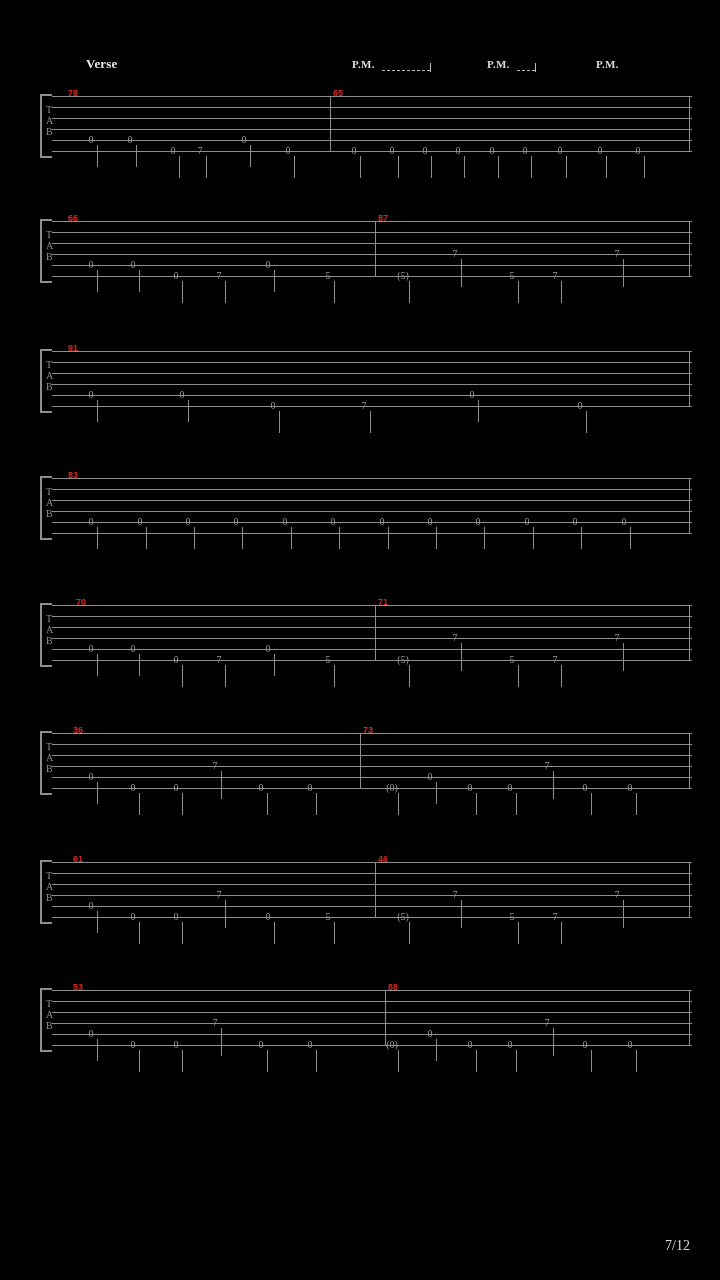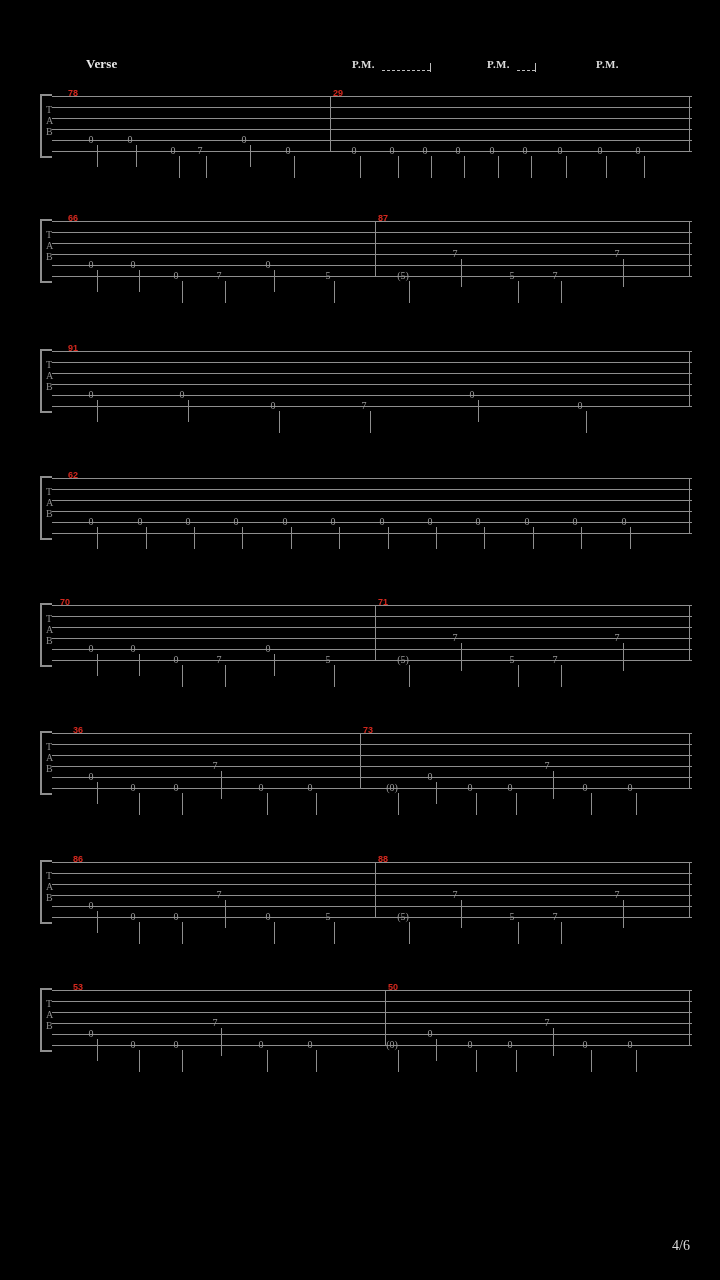--- a/index.html
+++ b/index.html
@@ -189,21 +189,21 @@
           <div class="note" style="left: 473px; top: 55px;">0</div>
           <div class="stem" style="left: 479px; top: 60px; height: 22px;"></div>
           <div class="note" style="left: 508px; top: 55px;">0</div>
           <div class="stem" style="left: 514px; top: 60px; height: 22px;"></div>
           <div class="note" style="left: 548px; top: 55px;">0</div>
           <div class="stem" style="left: 554px; top: 60px; height: 22px;"></div>
           <div class="note" style="left: 586px; top: 55px;">0</div>
           <div class="stem" style="left: 592px; top: 60px; height: 22px;"></div>
         </div>
         <div class="measure-num" style="left: 68px; top: -8px;">78</div>
-        <div class="measure-num" style="left: 333px; top: -8px;">29</div>
+        <div class="measure-num" style="left: 333px; top: -8px;">65</div>
       </div>
       <div class="system" style="top: 221px;">
         <div class="brace" style="top: -2px;"></div>
         <div class="tab-letters" style="top: 8px;">
           <div>T</div>
           <div>A</div>
           <div>B</div>
         </div>
         <div class="staff">
           <div class="line l0"></div>
@@ -303,21 +303,21 @@
           <div class="stem" style="left: 384px; top: 49px; height: 22px;"></div>
           <div class="note" style="left: 426px; top: 44px;">0</div>
           <div class="stem" style="left: 432px; top: 49px; height: 22px;"></div>
           <div class="note" style="left: 475px; top: 44px;">0</div>
           <div class="stem" style="left: 481px; top: 49px; height: 22px;"></div>
           <div class="note" style="left: 523px; top: 44px;">0</div>
           <div class="stem" style="left: 529px; top: 49px; height: 22px;"></div>
           <div class="note" style="left: 572px; top: 44px;">0</div>
           <div class="stem" style="left: 578px; top: 49px; height: 22px;"></div>
         </div>
-        <div class="measure-num" style="left: 68px; top: -8px;">62</div>
+        <div class="measure-num" style="left: 68px; top: -8px;">83</div>
       </div>
       <div class="system" style="top: 605px;">
         <div class="brace" style="top: -2px;"></div>
         <div class="tab-letters" style="top: 8px;">
           <div>T</div>
           <div>A</div>
           <div>B</div>
         </div>
         <div class="staff">
           <div class="line l0"></div>
@@ -344,21 +344,21 @@
           <div class="stem" style="left: 357px; top: 60px; height: 22px;"></div>
           <div class="note" style="left: 403px; top: 33px;">7</div>
           <div class="stem" style="left: 409px; top: 38px; height: 28px;"></div>
           <div class="note" style="left: 460px; top: 55px;">5</div>
           <div class="stem" style="left: 466px; top: 60px; height: 22px;"></div>
           <div class="note" style="left: 503px; top: 55px;">7</div>
           <div class="stem" style="left: 509px; top: 60px; height: 22px;"></div>
           <div class="note" style="left: 565px; top: 33px;">7</div>
           <div class="stem" style="left: 571px; top: 38px; height: 28px;"></div>
         </div>
-        <div class="measure-num" style="left: 60px; top: -8px;">70</div>
+        <div class="measure-num" style="left: 76px; top: -8px;">70</div>
         <div class="measure-num" style="left: 378px; top: -8px;">71</div>
       </div>
       <div class="system" style="top: 733px;">
         <div class="brace" style="top: -2px;"></div>
         <div class="tab-letters" style="top: 8px;">
           <div>T</div>
           <div>A</div>
           <div>B</div>
         </div>
         <div class="staff">
@@ -432,22 +432,22 @@
           <div class="stem" style="left: 357px; top: 60px; height: 22px;"></div>
           <div class="note" style="left: 403px; top: 33px;">7</div>
           <div class="stem" style="left: 409px; top: 38px; height: 28px;"></div>
           <div class="note" style="left: 460px; top: 55px;">5</div>
           <div class="stem" style="left: 466px; top: 60px; height: 22px;"></div>
           <div class="note" style="left: 503px; top: 55px;">7</div>
           <div class="stem" style="left: 509px; top: 60px; height: 22px;"></div>
           <div class="note" style="left: 565px; top: 33px;">7</div>
           <div class="stem" style="left: 571px; top: 38px; height: 28px;"></div>
         </div>
-        <div class="measure-num" style="left: 73px; top: -8px;">86</div>
-        <div class="measure-num" style="left: 378px; top: -8px;">88</div>
+        <div class="measure-num" style="left: 73px; top: -8px;">61</div>
+        <div class="measure-num" style="left: 378px; top: -8px;">46</div>
       </div>
       <div class="system" style="top: 990px;">
         <div class="brace" style="top: -2px;"></div>
         <div class="tab-letters" style="top: 8px;">
           <div>T</div>
           <div>A</div>
           <div>B</div>
         </div>
         <div class="staff">
           <div class="line l0"></div>
@@ -479,18 +479,18 @@
           <div class="note" style="left: 458px; top: 55px;">0</div>
           <div class="stem" style="left: 464px; top: 60px; height: 22px;"></div>
           <div class="note" style="left: 495px; top: 33px;">7</div>
           <div class="stem" style="left: 501px; top: 38px; height: 28px;"></div>
           <div class="note" style="left: 533px; top: 55px;">0</div>
           <div class="stem" style="left: 539px; top: 60px; height: 22px;"></div>
           <div class="note" style="left: 578px; top: 55px;">0</div>
           <div class="stem" style="left: 584px; top: 60px; height: 22px;"></div>
         </div>
         <div class="measure-num" style="left: 73px; top: -8px;">53</div>
-        <div class="measure-num" style="left: 388px; top: -8px;">50</div>
+        <div class="measure-num" style="left: 388px; top: -8px;">88</div>
       </div>
     </div>
 
-  <div class="page-num">4/6</div>
+  <div class="page-num">7/12</div>
 </div>
 
 </body></html>

